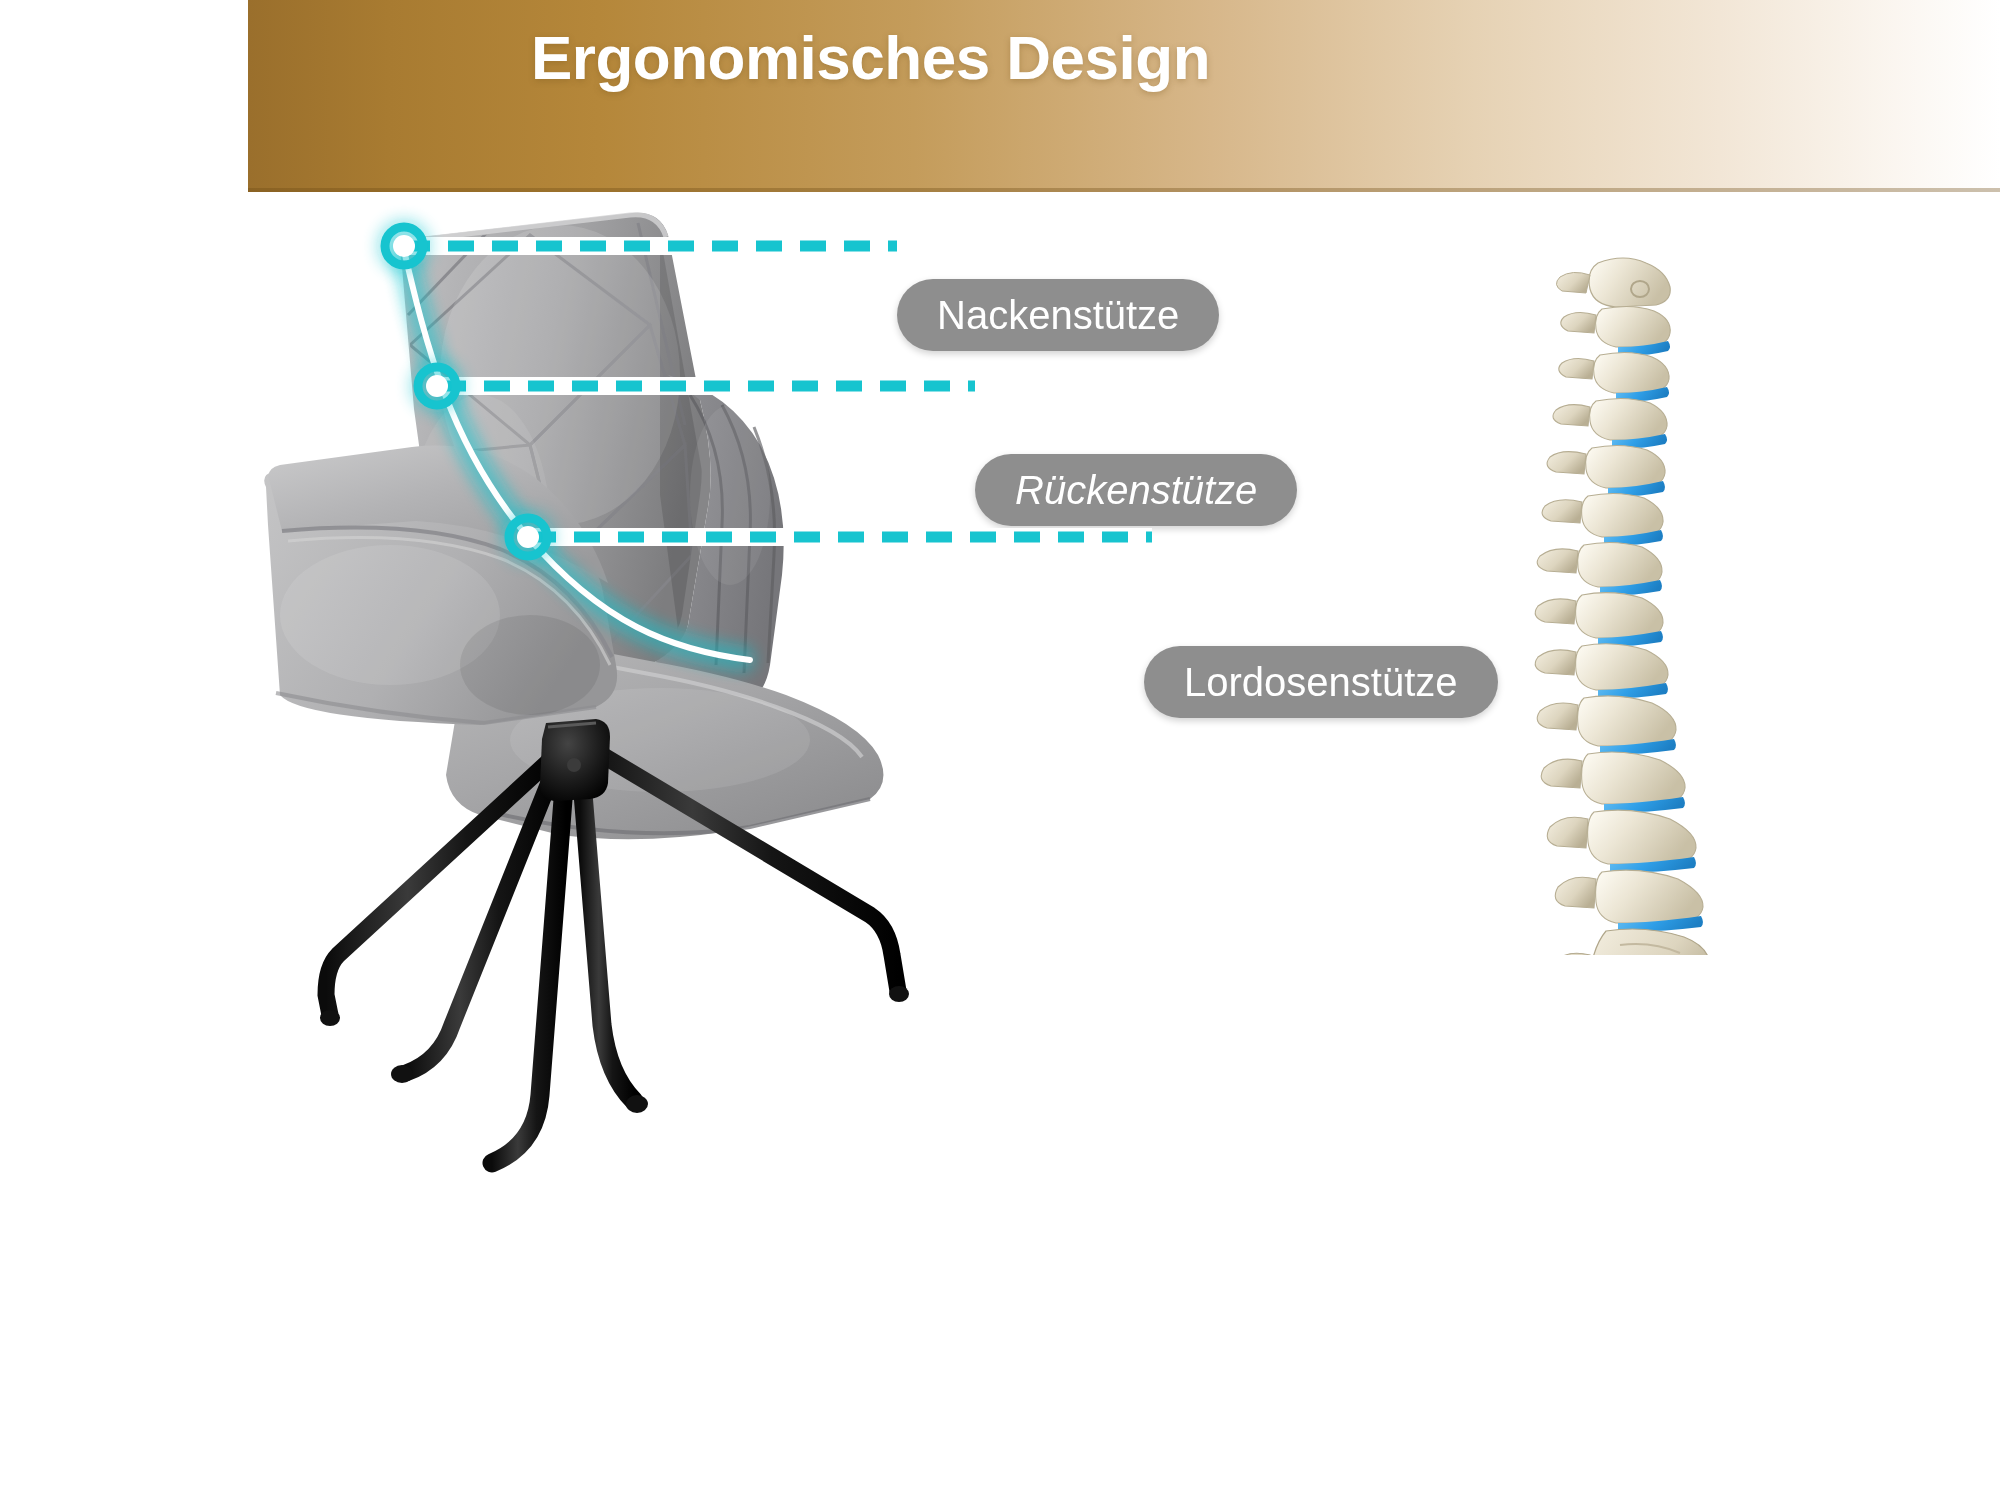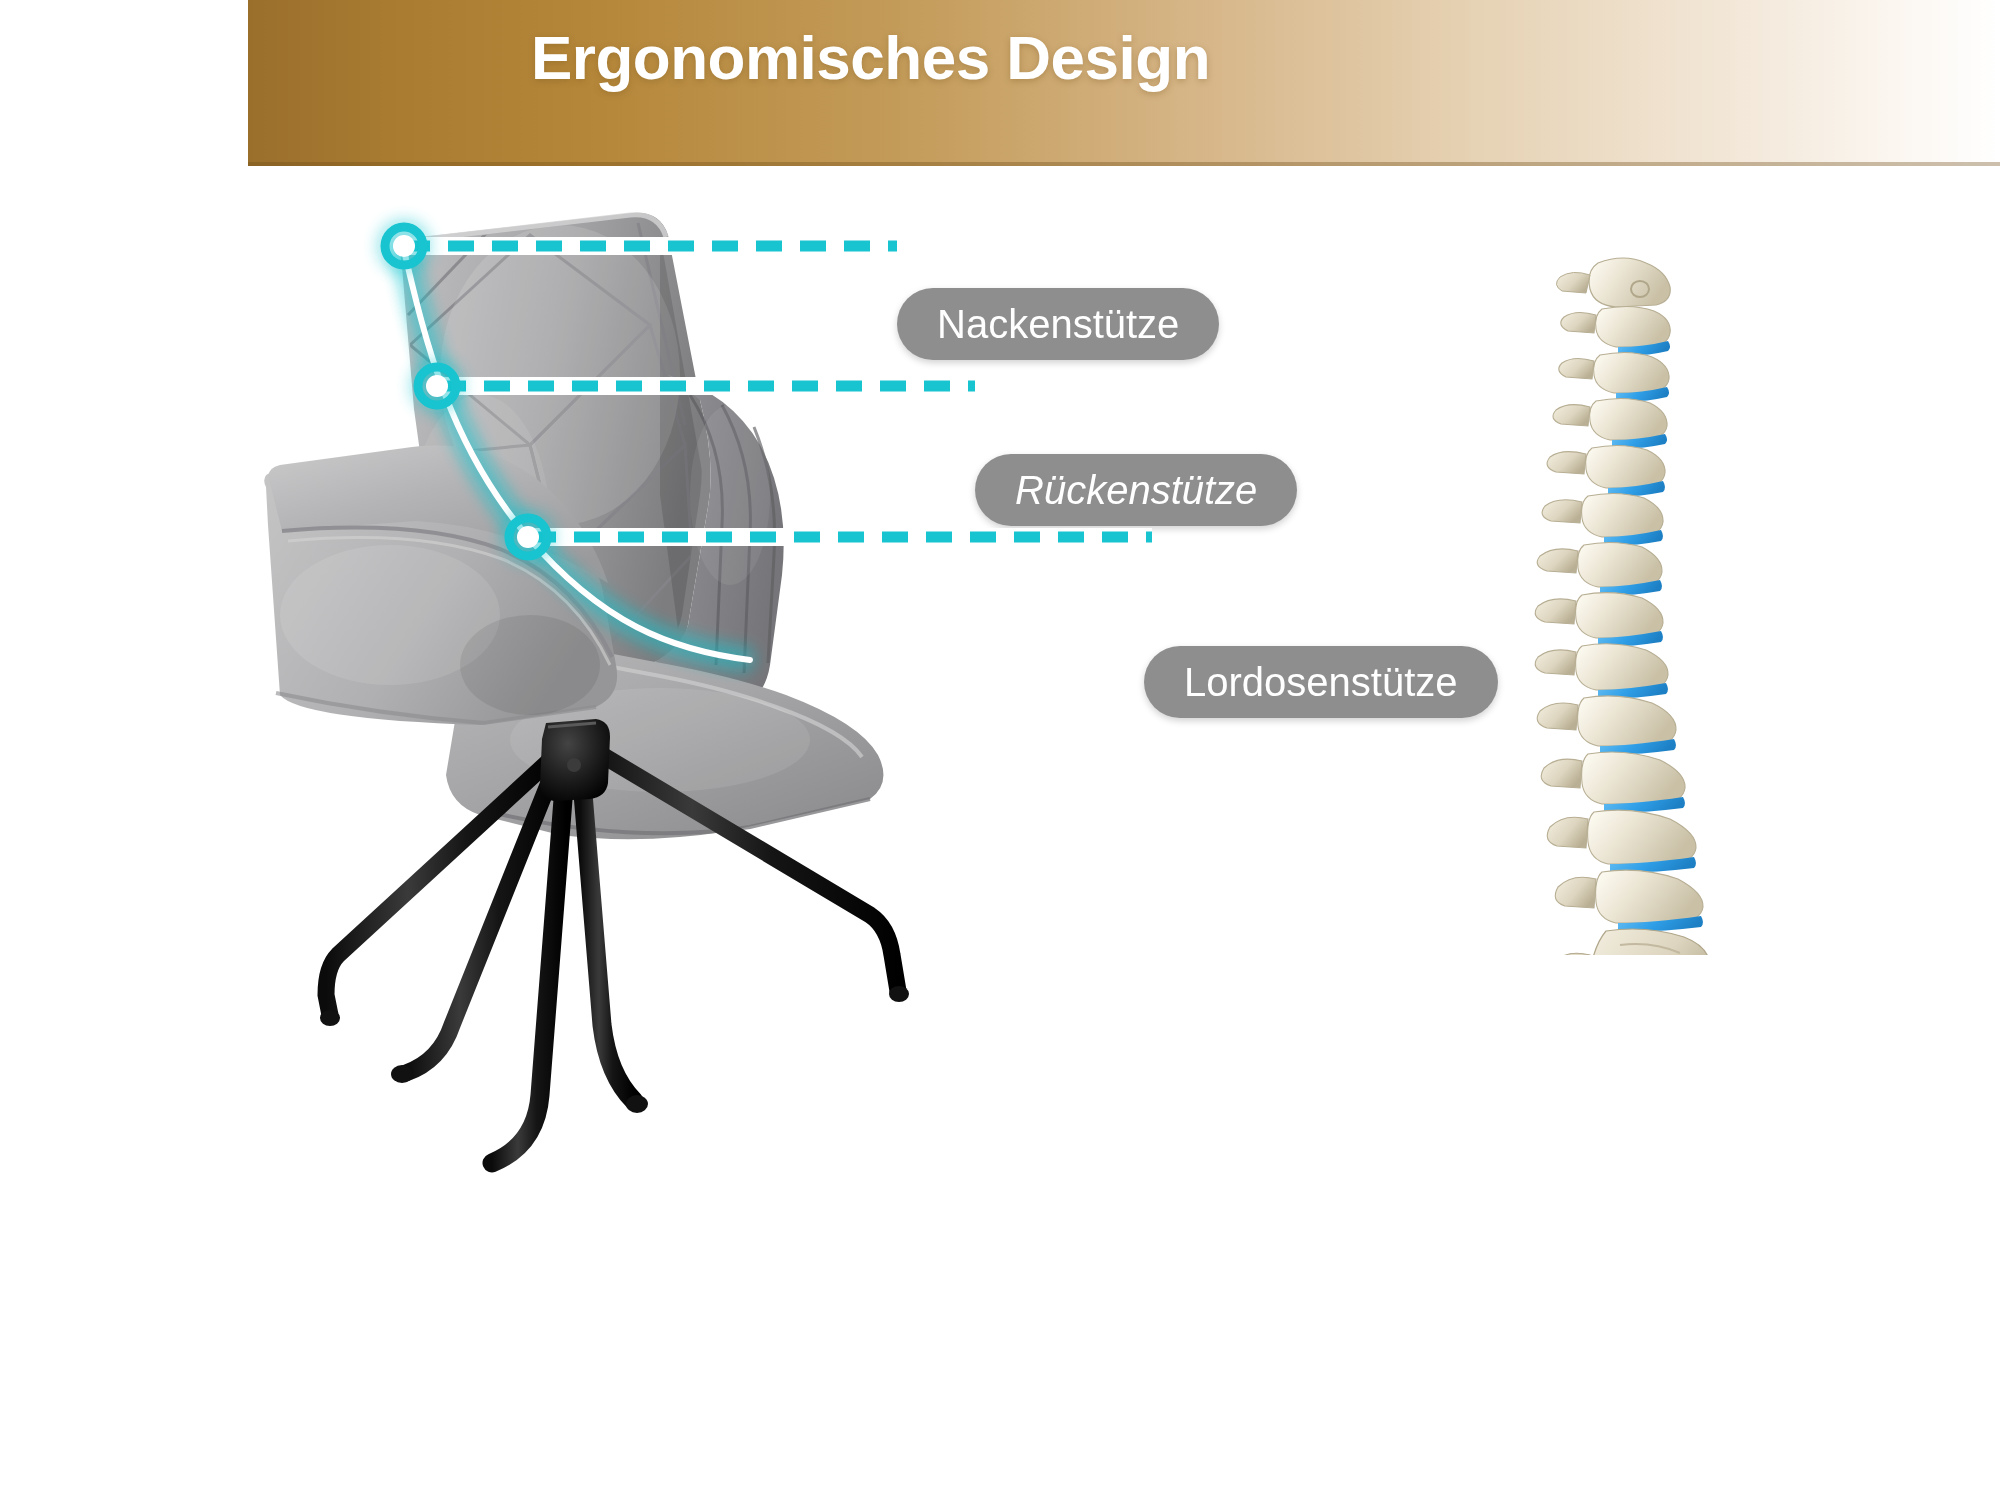--- a/index.html
+++ b/index.html
@@ -14,21 +14,21 @@
     overflow: hidden;
     position: relative;
   }
 
   
   #header-band {
     position: absolute;
     left: 248px;
     top: 0;
     width: 1752px;
-    height: 166px;
+    height: 192px;
     background: linear-gradient(90deg,
         #9a6f2c 0%,
         #a87b31 8%,
         #b5873a 20%,
         #c49c5b 38%,
         #d7b78a 55%,
         #e6d2b4 70%,
         #f2e6d6 84%,
         #fbf6f0 94%,
         #ffffff 100%);
@@ -93,21 +93,21 @@
     font-size: 40px;
     display: flex;
     align-items: center;
     justify-content: center;
     padding: 0 40px;
     height: 72px;
     box-sizing: border-box;
     white-space: nowrap;
     box-shadow: 0 3px 7px rgba(0,0,0,0.18);
   }
-  #callout-0 { left: 897px;  top: 288px; }
+  #callout-0 { left: 897px;  top: 279px; }
   #callout-1 { left: 975px;  top: 454px; font-style: italic; }
   #callout-2 { left: 1144px; top: 646px; }
 
   
   #overlay {
     position: absolute;
     left: 0; top: 0;
     width: 2000px; height: 1500px;
     pointer-events: none;
   }

